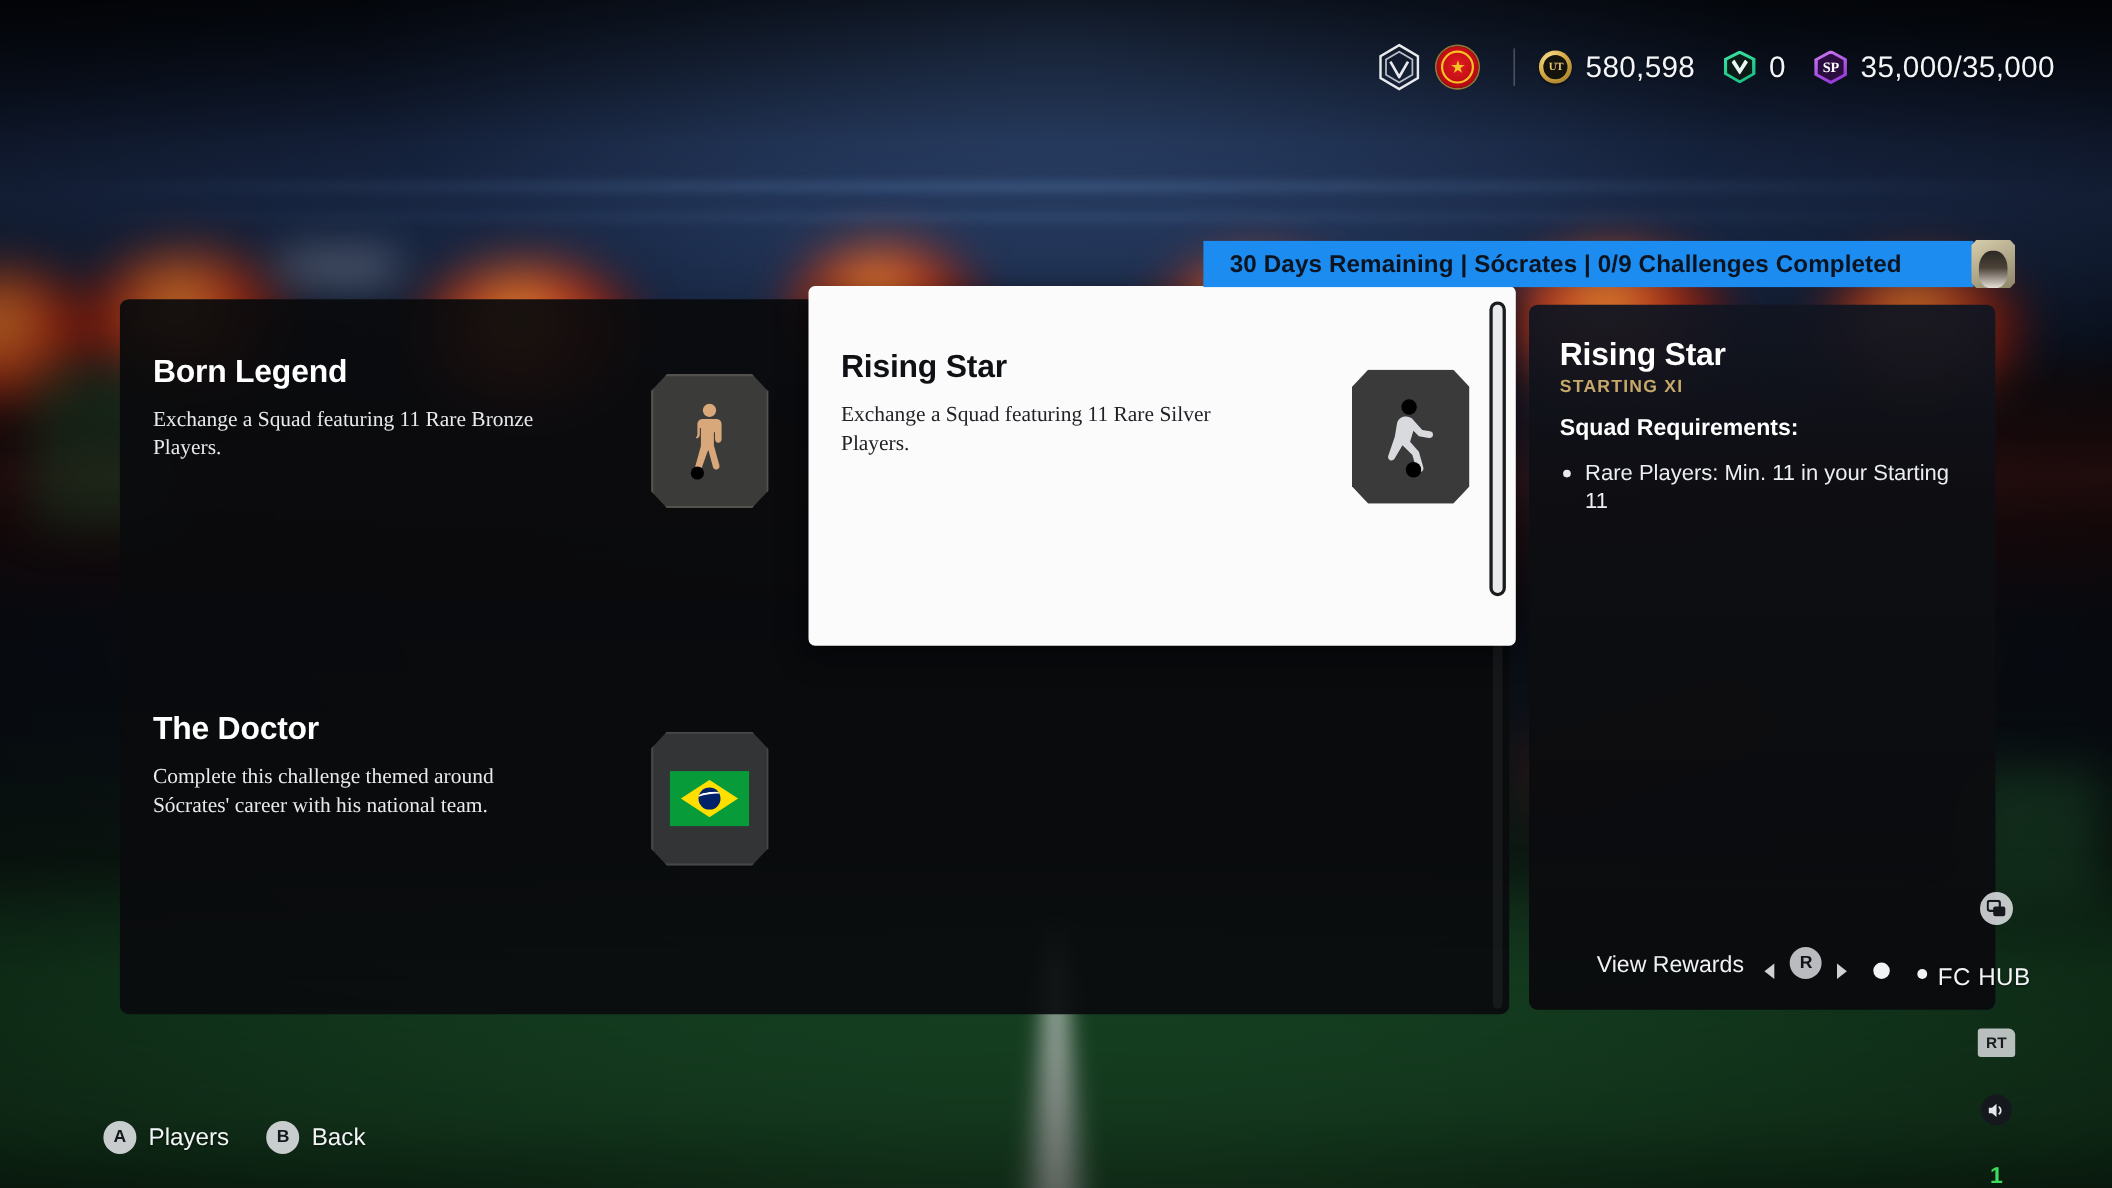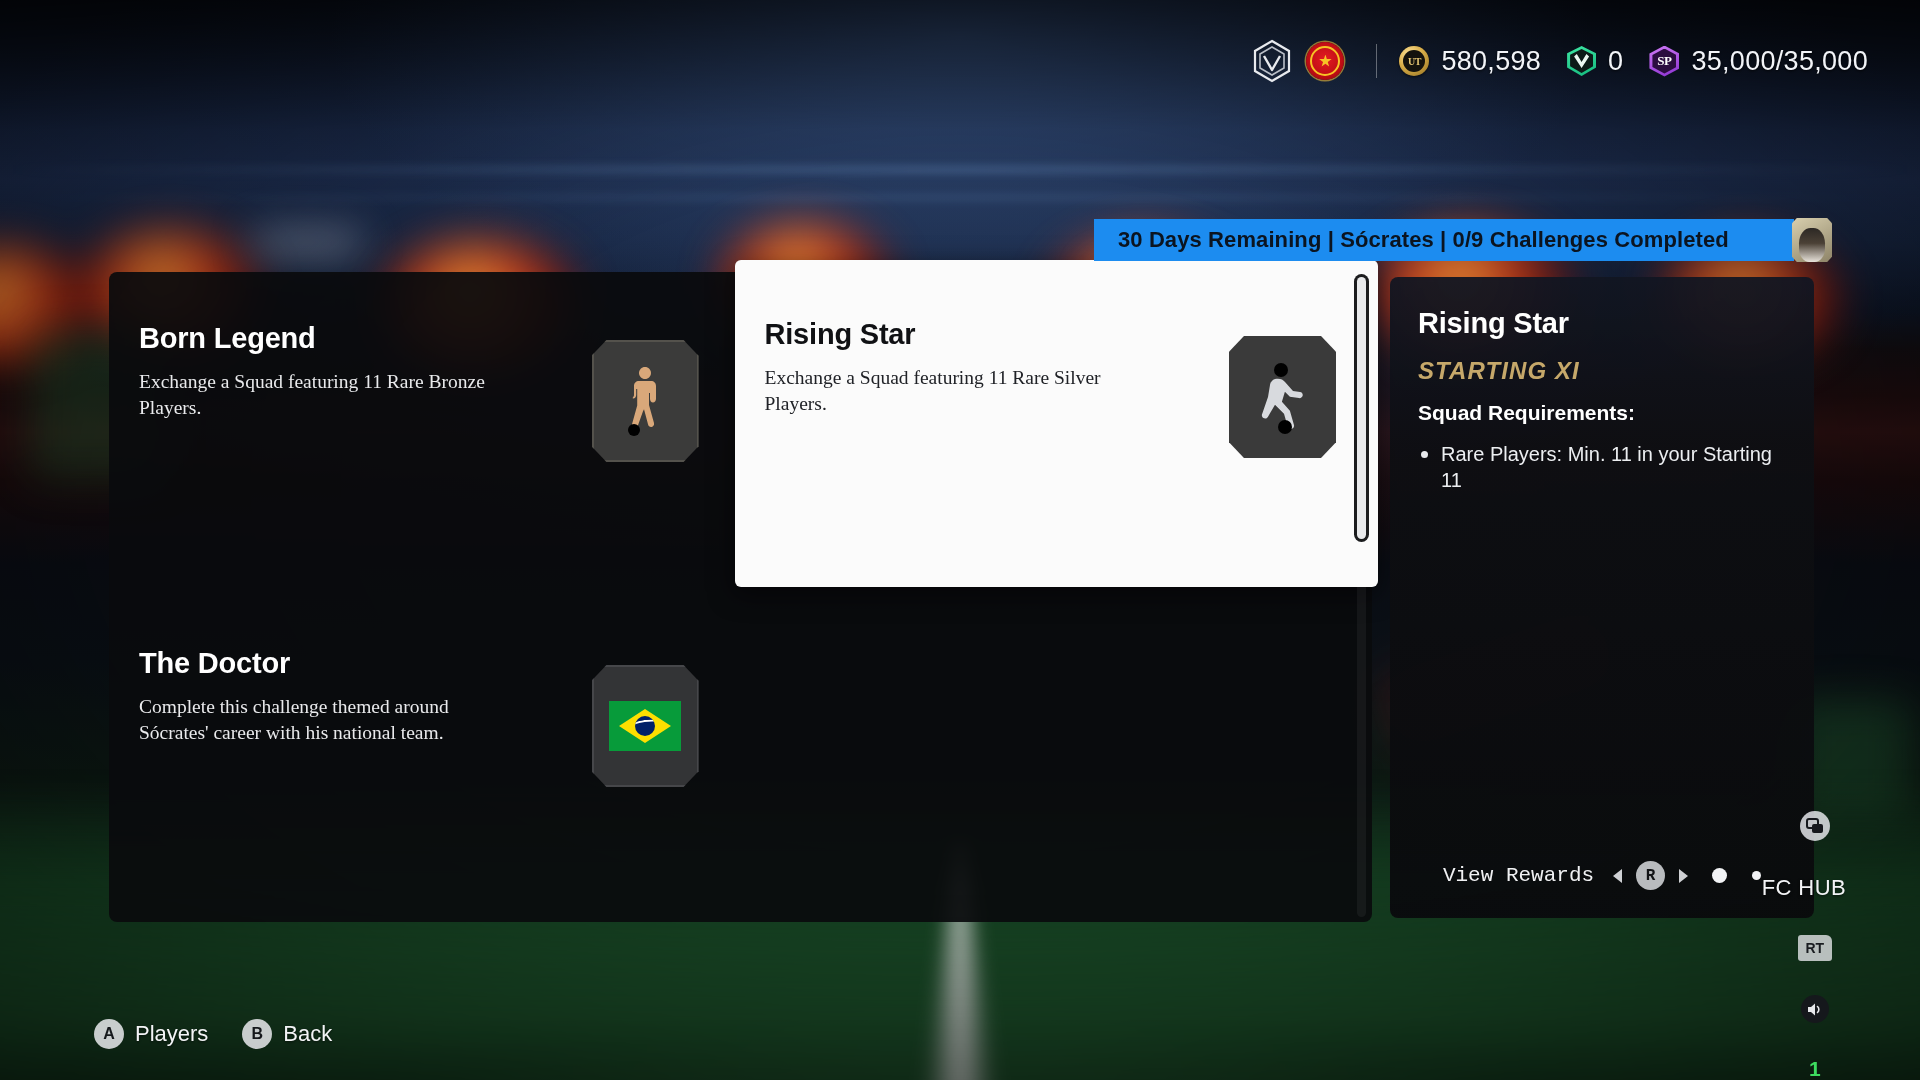--- a/index.html
+++ b/index.html
@@ -277,38 +277,37 @@
 
   
   .detail {
     position:absolute; left:1390px; top:277px; width:424px; height:641px;
     background:linear-gradient(180deg, rgba(18,22,34,.95) 0%, rgba(14,15,19,.96) 26%, rgba(10,11,13,.97) 100%);
     border-radius:8px; z-index:20;
     padding:30px 28px 0 28px; display:flex; flex-direction:column;
   }
   .detail h2 { font-size:29px; font-weight:700; color:#fff; letter-spacing:-.2px; }
   .detail .sub {
-    margin-top:17px; font-size:24px; font-weight:700; letter-spacing:1.1px;
+    margin-top:3px; font-size:16px; font-weight:700; letter-spacing:1.1px;
     color:#c6a86a;
-    font-style:italic;
   }
   .detail h4 { margin-top:16px; font-size:21px; font-weight:700; color:#fff; }
   .detail ul { margin-top:16px; list-style:none; }
   .detail li {
     position:relative; padding-left:23px; margin-bottom:19px;
     font-size:20px; line-height:1.3; color:#eceef1; font-weight:400;
   }
   .detail li::before {
     content:""; position:absolute; left:3px; top:10px;
     width:7px; height:7px; border-radius:50%; background:#e8eaed;
   }
 
   .rewards-row {
     margin-top:auto; margin-bottom:28px;
-    display:flex; align-items:center; justify-content:center; gap:14px;font-family:Liberation Mono, monospace;
+    display:flex; align-items:flex-end; justify-content:center; gap:14px;
   }
   .rewards-row .label { font-size:21px; color:#f0f1f3; font-weight:400; margin-right:5px; }
   .arrow-l, .arrow-r { width:0; height:0; border-top:7px solid transparent; border-bottom:7px solid transparent; }
   .arrow-l { border-right:9px solid #cfd1d4; }
   .arrow-r { border-left:9px solid #cfd1d4; }
   .rb-btn {
     width:29px; height:29px; border-radius:50%; background:#b9bbbe;
     display:flex; align-items:center; justify-content:center;
     color:#121316; font-size:16px; font-weight:700;
   }

